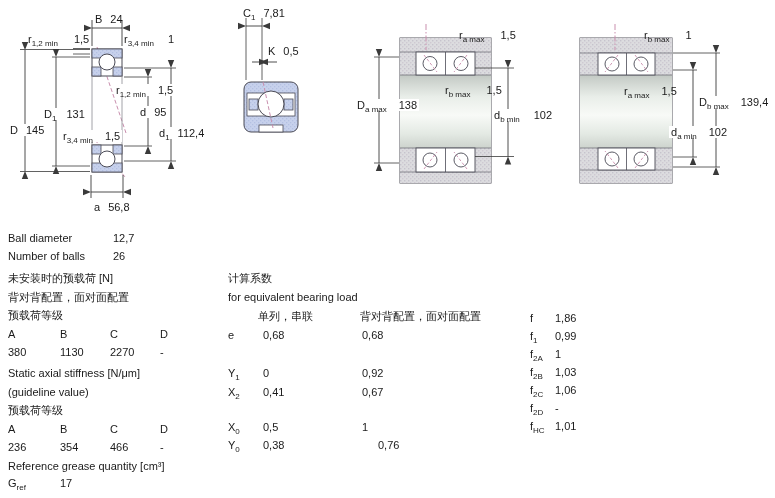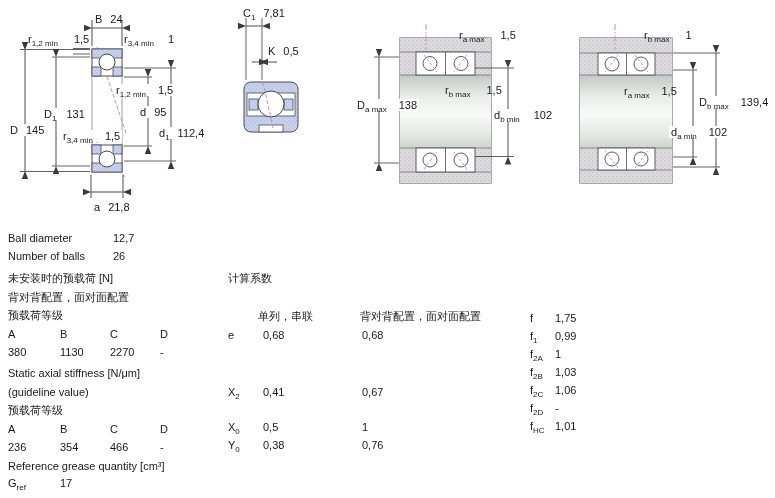--- a/index.html
+++ b/index.html
@@ -209,21 +209,21 @@
 
   <div class="dlab" style="left:95px;top:13px"><span class="lm">B</span><span class="ls"></span><span class="lv g8">24</span></div>
   <div class="dlab" style="left:28px;top:33px"><span class="lm">r</span><span class="ls">1,2 min</span><span class="lv g16">1,5</span></div>
   <div class="dlab" style="left:124px;top:33px"><span class="lm">r</span><span class="ls">3,4 min</span><span class="lv g14">1</span></div>
   <div class="dlab" style="left:114px;top:84px"><span class="bgw"><span class="lm">r</span><span class="ls">1,2 min</span><span class="lv g12">1,5</span></span></div>
   <div class="dlab" style="left:42px;top:108px"><span class="bgw"><span class="lm">D</span><span class="ls">1</span><span class="lv g10">131</span></span></div>
   <div class="dlab" style="left:8px;top:124px"><span class="bgw"><span class="lm">D</span><span class="ls"></span><span class="lv g8">145</span></span></div>
   <div class="dlab" style="left:138px;top:106px"><span class="bgw"><span class="lm">d</span><span class="ls"></span><span class="lv g8">95</span></span></div>
   <div class="dlab" style="left:61px;top:130px"><span class="bgw"><span class="lm">r</span><span class="ls">3,4 min</span><span class="lv g12">1,5</span></span></div>
   <div class="dlab" style="left:157px;top:127px"><span class="bgw"><span class="lm">d</span><span class="ls">1</span><span class="lv g8">112,4</span></span></div>
-  <div class="dlab" style="left:94px;top:201px"><span class="lm">a</span><span class="ls"></span><span class="lv g8">21,8</span></div>
+  <div class="dlab" style="left:94px;top:201px"><span class="lm">a</span><span class="ls"></span><span class="lv g8">56,8</span></div>
 
   <div class="dlab" style="left:243px;top:7px"><span class="lm">C</span><span class="ls">1</span><span class="lv g8">7,81</span></div>
   <div class="dlab" style="left:266px;top:45px"><span class="bgw"><span class="lm">K</span><span class="ls"></span><span class="lv g8">0,5</span></span></div>
 
   <div class="dlab" style="left:459px;top:29px"><span class="lm">r</span><span class="ls">a max</span><span class="lv g16">1,5</span></div>
   <div class="dlab" style="left:355px;top:99px"><span class="bgw"><span class="lm">D</span><span class="ls">a max</span><span class="lv g12">138</span></span></div>
   <div class="dlab" style="left:445px;top:84px"><span class="lm">r</span><span class="ls">b max</span><span class="lv g16">1,5</span></div>
   <div class="dlab" style="left:492px;top:109px"><span class="bgw"><span class="lm">d</span><span class="ls">b min</span><span class="lv g14">102</span></span></div>
 
   <div class="dlab" style="left:644px;top:29px"><span class="lm">r</span><span class="ls">b max</span><span class="lv g16">1</span></div>
@@ -243,29 +243,31 @@
   <div class="row b" style="left:8px;top:367px">Static axial stiffness [N/μm]</div>
   <div class="row" style="left:8px;top:386px">(guideline value)</div>
   <div class="row" style="left:8px;top:404px">预载荷等级</div>
   <div class="row" style="left:8px;top:423px"><span class="cell" style="width:52px">A</span><span class="cell" style="width:50px">B</span><span class="cell" style="width:50px">C</span><span class="cell">D</span></div>
   <div class="row" style="left:8px;top:441px"><span class="cell" style="width:52px">236</span><span class="cell" style="width:50px">354</span><span class="cell" style="width:50px">466</span><span class="cell">-</span></div>
 
   <div class="row b" style="left:8px;top:460px">Reference grease quantity [cm³]</div>
   <div class="row" style="left:8px;top:477px"><span class="cell" style="width:52px"><span class="lm">G</span><span class="ls">ref</span></span><span>17</span></div>
 
   <div class="row b" style="left:228px;top:272px">计算系数</div>
+  <div class="row b" style="left:228px;top:291px">for equivalent bearing load</div>
   <div class="row" style="left:258px;top:310px">单列，串联</div>
   <div class="row" style="left:360px;top:310px">背对背配置，面对面配置</div>
 
   <div class="row" style="left:228px;top:329px"><span class="cell" style="width:35px"><span class="lm">e</span><span class="ls"></span></span><span class="cell" style="width:99px">0,68</span><span>0,68</span></div>
+  <div class="row" style="left:228px;top:367px"><span class="cell" style="width:35px"><span class="lm">Y</span><span class="ls">1</span></span><span class="cell" style="width:99px">0</span><span>0,92</span></div>
   <div class="row" style="left:228px;top:386px"><span class="cell" style="width:35px"><span class="lm">X</span><span class="ls">2</span></span><span class="cell" style="width:99px">0,41</span><span>0,67</span></div>
   <div class="row" style="left:228px;top:421px"><span class="cell" style="width:35px"><span class="lm">X</span><span class="ls">0</span></span><span class="cell" style="width:99px">0,5</span><span>1</span></div>
-  <div class="row" style="left:228px;top:439px"><span class="cell" style="width:35px"><span class="lm">Y</span><span class="ls">0</span></span><span class="cell" style="width:99px">0,38</span><span>0,76</span></div>
-
-  <div class="row" style="left:530px;top:312px"><span class="cell" style="width:25px"><span class="lm">f</span><span class="ls"></span></span><span>1,75</span></div>
+  <div class="row" style="left:228px;top:439px"><span class="cell" style="width:35px"><span class="lm">Y</span><span class="ls">0</span></span><span class="cell" style="width:115px">0,38</span><span>0,76</span></div>
+
+  <div class="row" style="left:530px;top:312px"><span class="cell" style="width:25px"><span class="lm">f</span><span class="ls"></span></span><span>1,86</span></div>
   <div class="row" style="left:530px;top:330px"><span class="cell" style="width:25px"><span class="lm">f</span><span class="ls">1</span></span><span>0,99</span></div>
   <div class="row" style="left:530px;top:348px"><span class="cell" style="width:25px"><span class="lm">f</span><span class="ls">2A</span></span><span>1</span></div>
   <div class="row" style="left:530px;top:366px"><span class="cell" style="width:25px"><span class="lm">f</span><span class="ls">2B</span></span><span>1,03</span></div>
   <div class="row" style="left:530px;top:384px"><span class="cell" style="width:25px"><span class="lm">f</span><span class="ls">2C</span></span><span>1,06</span></div>
   <div class="row" style="left:530px;top:402px"><span class="cell" style="width:25px"><span class="lm">f</span><span class="ls">2D</span></span><span>-</span></div>
   <div class="row" style="left:530px;top:420px"><span class="cell" style="width:25px"><span class="lm">f</span><span class="ls">HC</span></span><span>1,01</span></div>
 
 </div>
 
 </body></html>

